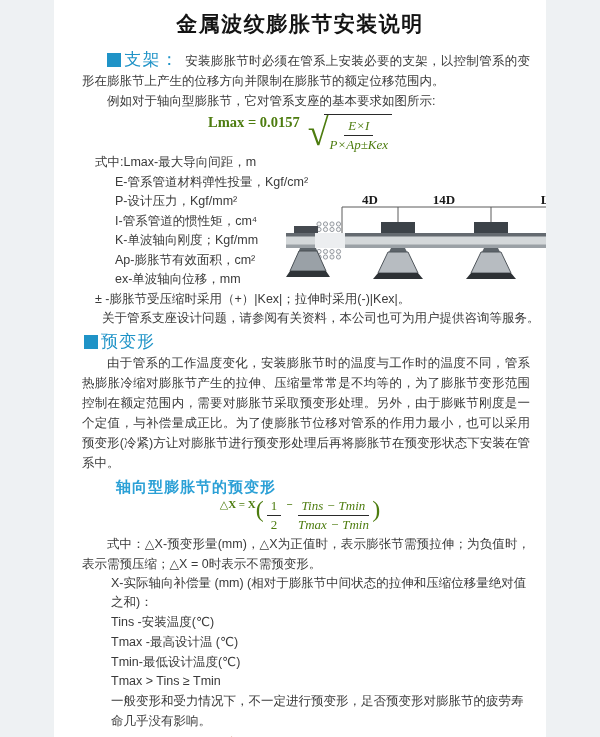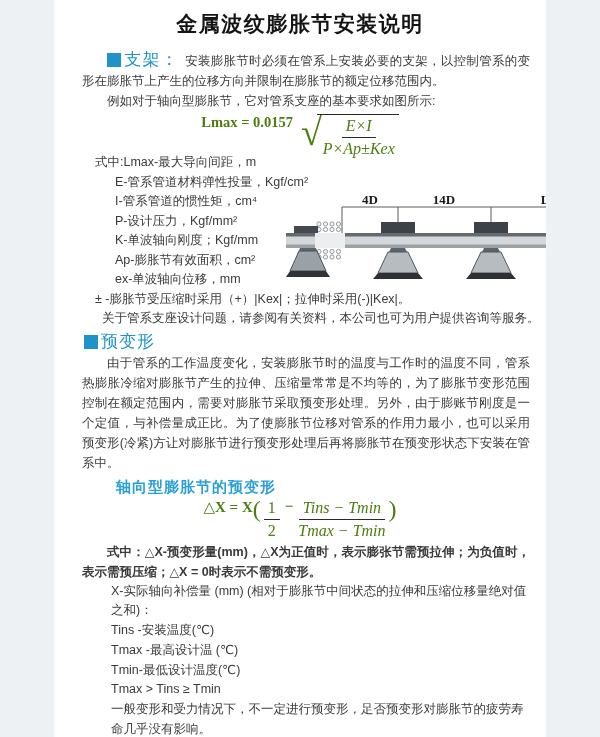--- a/index.html
+++ b/index.html
@@ -16,42 +16,42 @@
 
   .sq { display:inline-block; width:14px; height:14px; background:var(--blue); margin-right:3px; vertical-align:-2px; }
   .sechead { color:var(--blue); font-size:17px; font-weight:normal; letter-spacing:1px; margin-right:6px; }
 
   .formula { display:flex; justify-content:center; align-items:flex-start;
              font-family:"Liberation Serif","DejaVu Serif",serif; color:#4d7c0f; }
   .f1 { margin:3px 0 1px; height:37px; }
   .fprefix { font-weight:bold; font-size:14.5px; margin-right:8px; }
   .radical { display:inline-block; font-size:38px; line-height:0.9; margin-right:-5px; transform:translateY(1px); }
   .radicand { border-top:1.5px solid #2a2a2a; padding:1px 4px 0 6px; }
-  .frac { display:inline-flex; flex-direction:column; align-items:center; font-size:16px; line-height:1.25; }
+  .frac { display:inline-flex; flex-direction:column; align-items:center; font-size:13px; line-height:1.25; }
   .frac .num { border-bottom:1.3px solid #2a2a2a; padding:0 4px 1px; }
   .frac .den { padding-top:1px; }
   .fvar { font-style:italic; }
-  .fvarb { font-weight:bold; font-size:15px; }
+  .fvarb { font-weight:bold; font-size:11px; }
   .f2 { height:36px; } .f2 .frac { margin:0 3px; }
   .f3 { height:30px; margin-top:2px; } .f3 .frac { margin:0 5px; }
   .bigp { display:inline-block; font-size:24px; line-height:1; transform:translateY(-1px); }
   .minus { margin:0 2px; }
 
   .params-block { margin:2px 14px 0 41px; position:relative; font-size:12.5px; }
   .pline { line-height:19.5px; white-space:nowrap; }
   .pind { padding-left:20px; }
   .consult { padding-left:7px; }
 
   .diagram { position:absolute; top:40px; left:191px; }
   .dlab { font-family:"Liberation Serif","DejaVu Serif",serif; font-weight:bold; font-size:13px; fill:#1a1a1a; text-anchor:middle; }
 
   .sec2 { margin:3px 16px 0 30px; }
   .subhead { color:var(--blue2); font-size:15px; font-weight:bold; margin:5px 16px 1px 62px; letter-spacing:1px; }
   .subhead2 { color:#c2410c; font-size:16.5px; font-weight:bold; margin:3px 16px 1px 30px; letter-spacing:1px; }
-  .explain { margin-top:8px;font-weight:bold; }
+  .explain { margin-top:0; }
   .list { margin:0 16px 0 57px; font-size:12.5px; }
   .lline { line-height:19.8px; }
   .note { margin:4px 16px 0 57px; font-size:12.5px; line-height:19px; }
 </style>
 </head>
 <body>
 
 <div class="page">
 
   <h1>金属波纹膨胀节安装说明</h1>
@@ -67,22 +67,22 @@
       <span class="frac">
         <span class="num fvar">E×I</span>
         <span class="den fvar">P×Ap±Kex</span>
       </span>
     </span>
   </div>
 
   <div class="params-block">
     <div class="pline">式中:Lmax-最大导向间距，m</div>
     <div class="pline pind">E-管系管道材料弹性投量，Kgf/cm²</div>
+    <div class="pline pind">P-设计压力，Kgf/mm²</div>
     <div class="pline pind">I-管系管道的惯性矩，cm⁴</div>
-    <div class="pline pind">P-设计压力，Kgf/mm²</div>
     <div class="pline pind">K-单波轴向刚度；Kgf/mm</div>
     <div class="pline pind">Ap-膨胀节有效面积，cm²</div>
     <div class="pline pind">ex-单波轴向位移，mm</div>
     <div class="pline">± -膨胀节受压缩时采用（+）|Kex|；拉伸时采用(-)|Kex|。</div>
     <div class="pline consult">关于管系支座设计问题，请参阅有关资料，本公司也可为用户提供咨询等服务。</div>
 
     <svg class="diagram" viewBox="0 0 350 92" width="350" height="92">
 
       <line x1="56" y1="14" x2="338" y2="14" stroke="#5a5a5a" stroke-width="1"></line>
       <line x1="56" y1="14" x2="56" y2="40" stroke="#5a5a5a" stroke-width="1"></line>

